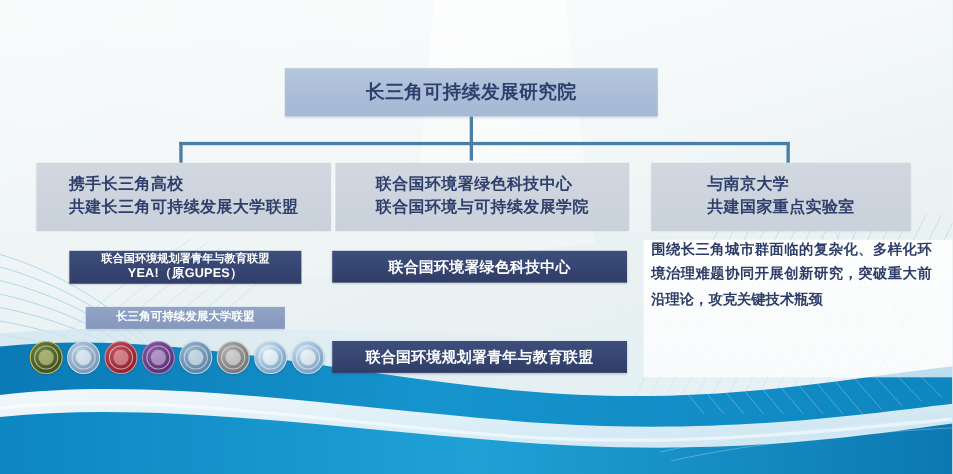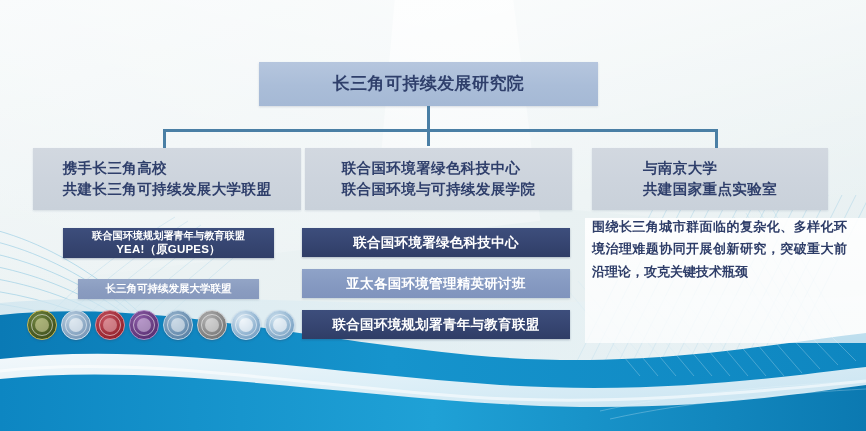--- a/index.html
+++ b/index.html
@@ -309,21 +309,20 @@
     </div>
 
     <div class="node lvl2" id="col2-head">
       <div>
         <div>联合国环境署绿色科技中心</div>
         <div>联合国环境与可持续发展学院</div>
       </div>
     </div>
 
     <div class="mid mid-dark" id="mid-1">联合国环境署绿色科技中心</div>
-    <div class="mid mid-light" id="mid-2">亚太各国环境管理精英研讨班</div>
     <div class="mid mid-dark" id="mid-3">联合国环境规划署青年与教育联盟</div>
 
     <div class="node lvl2" id="col3-head">
       <div>
         <div>与南京大学</div>
         <div>共建国家重点实验室</div>
       </div>
     </div>
 
     <div id="col3-plate"></div>

